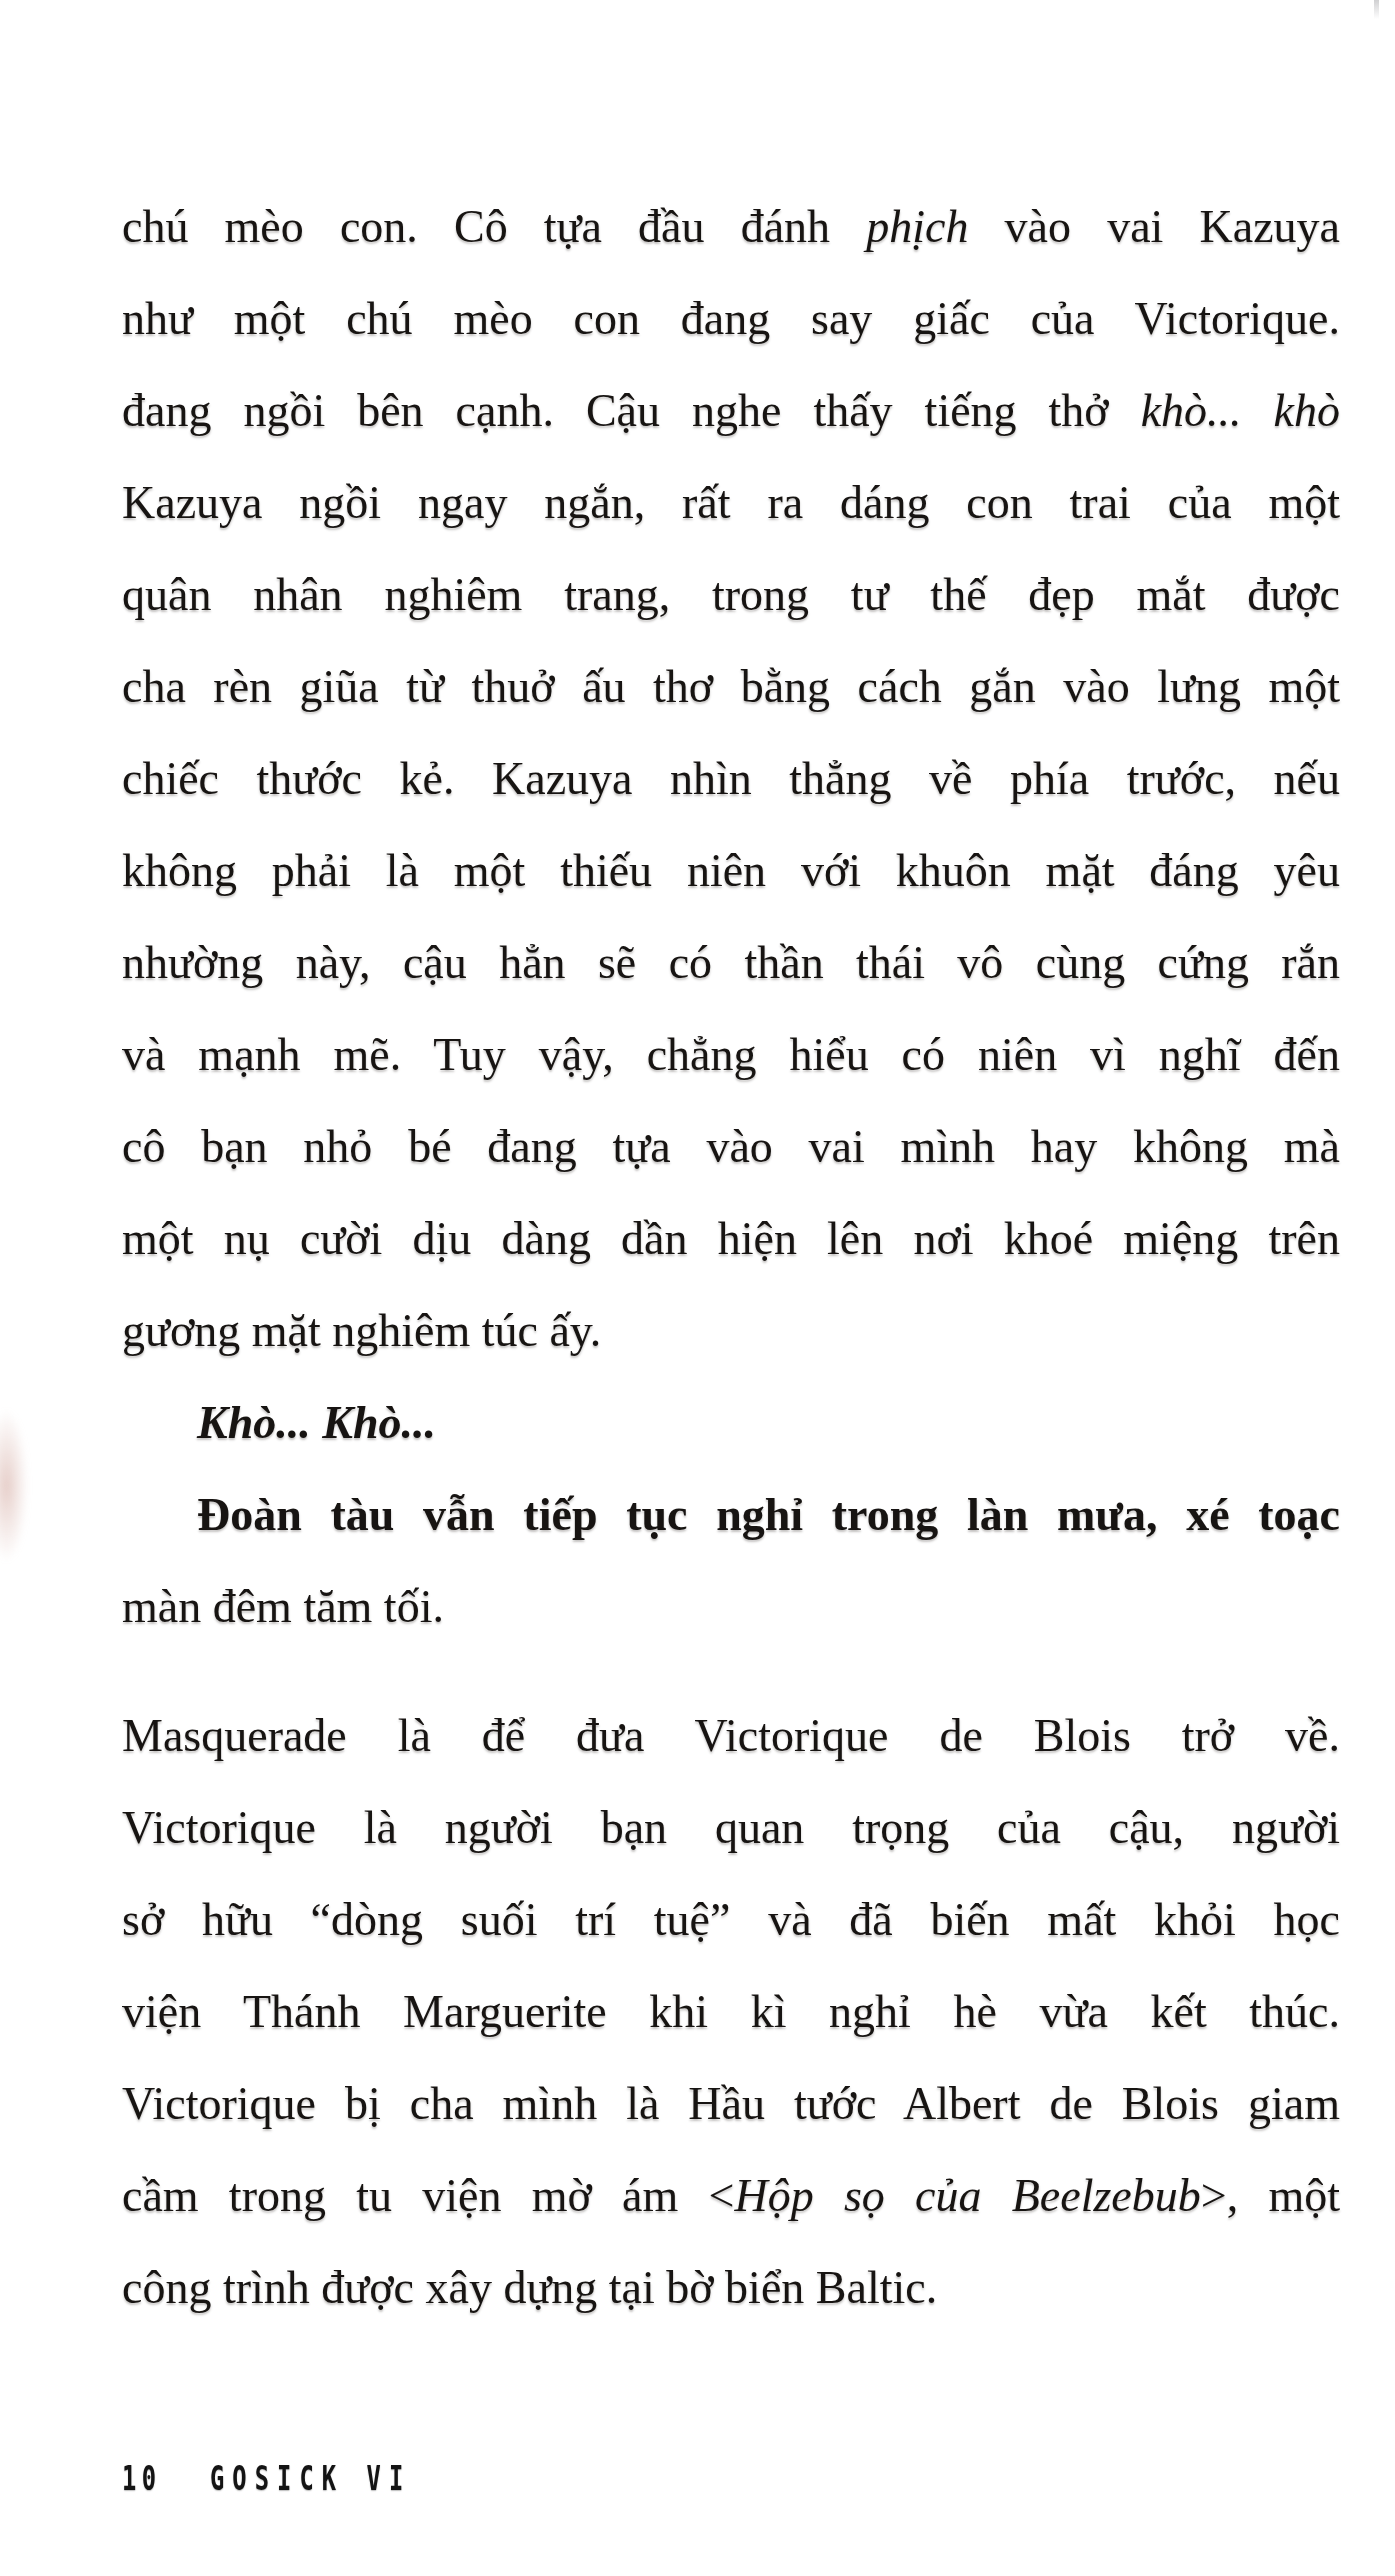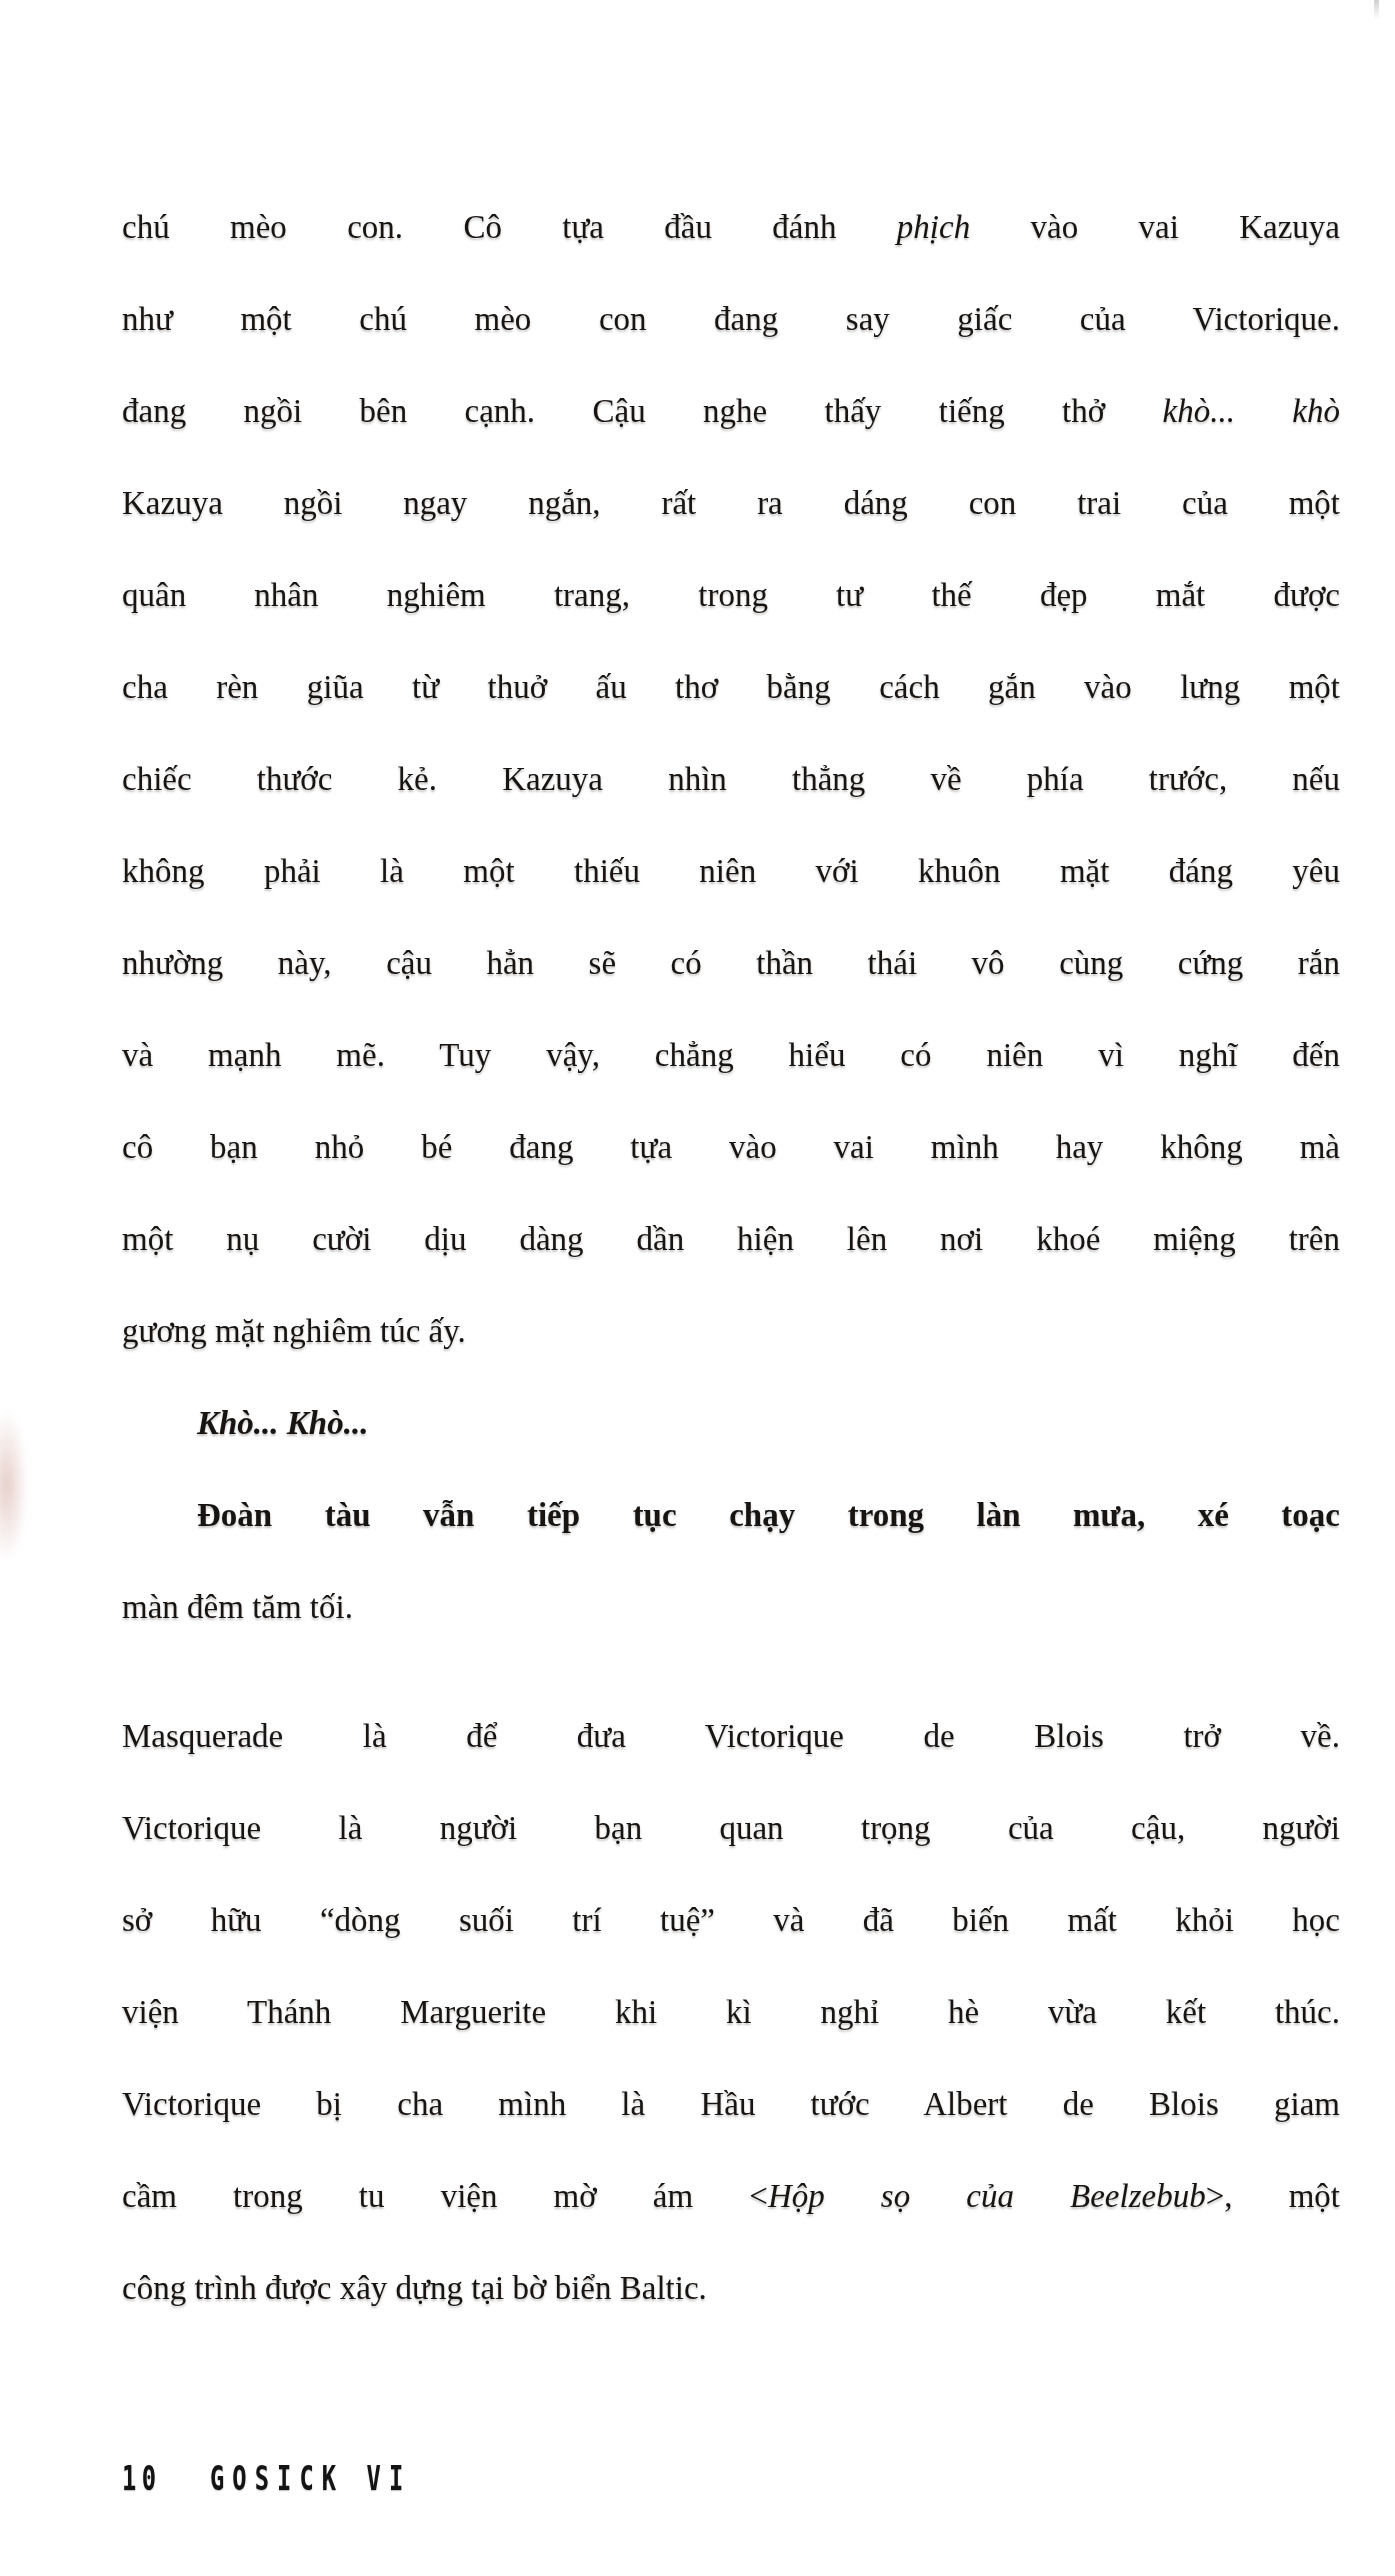--- a/index.html
+++ b/index.html
@@ -29,21 +29,21 @@
     top: 0;
     width: 5.2px;
     height: 19.4px;
     background: linear-gradient(to bottom, rgba(120,120,125,0.35), rgba(120,120,125,0));
   }
   .text-block {
     position: absolute;
     left: 122px;
     top: 181px;
     width: 1218px;
-    font-size: 33px;
+    font-size: 46px;
     line-height: 92px;
     color: #171412;
     text-shadow: 0 1.5px 2.2px rgba(40,33,30,0.28);
   }
   .para { margin: 0; }
   .para.gap { margin-top: 37px; }
   .line {
     text-align: justify;
     text-align-last: justify;
   }
@@ -101,21 +101,21 @@
         <div class="line"><span>nhường này, cậu hẳn sẽ có thần thái vô cùng cứng rắn</span></div>
         <div class="line"><span>và mạnh mẽ. Tuy vậy, chẳng hiểu có niên vì nghĩ đến</span></div>
         <div class="line"><span>cô bạn nhỏ bé đang tựa vào vai mình hay không mà</span></div>
         <div class="line"><span>một nụ cười dịu dàng dần hiện lên nơi khoé miệng trên</span></div>
         <div class="line last"><span>gương mặt nghiêm túc ấy.</span></div>
       </div>
       <div class="para">
         <div class="line first last"><span class="it">Khò... Khò...</span></div>
       </div>
       <div class="para">
-        <div class="line first"><span>Đoàn tàu vẫn tiếp tục chạy trong làn mưa, xé toạc</span></div>
+        <div class="line first"><span>Đoàn tàu vẫn tiếp tục nghỉ trong làn mưa, xé toạc</span></div>
         <div class="line last"><span>màn đêm tăm tối.</span></div>
       </div>
       <div class="para gap">
         <div class="line"><span>Masquerade là để đưa Victorique de Blois trở về.</span></div>
         <div class="line"><span>Victorique là người bạn quan trọng của cậu, người</span></div>
         <div class="line"><span>sở hữu “dòng suối trí tuệ” và đã biến mất khỏi học</span></div>
         <div class="line"><span>viện Thánh Marguerite khi kì nghỉ hè vừa kết thúc.</span></div>
         <div class="line"><span>Victorique bị cha mình là Hầu tước Albert de Blois giam</span></div>
         <div class="line"><span>cầm trong tu viện mờ ám &lt;</span><span class="it">Hộp sọ của Beelzebub</span><span>&gt;, một</span></div>
         <div class="line last"><span>công trình được xây dựng tại bờ biển Baltic.</span></div>

